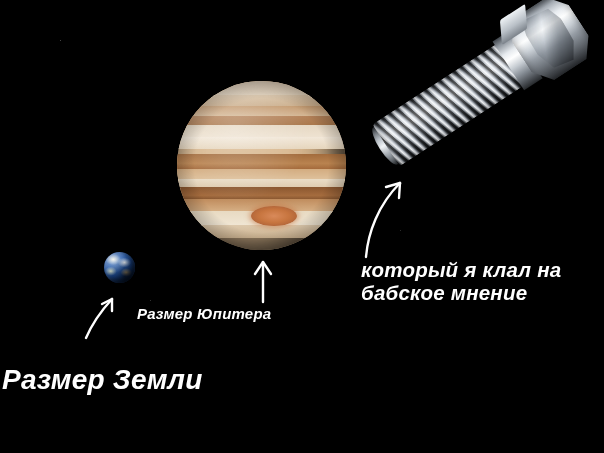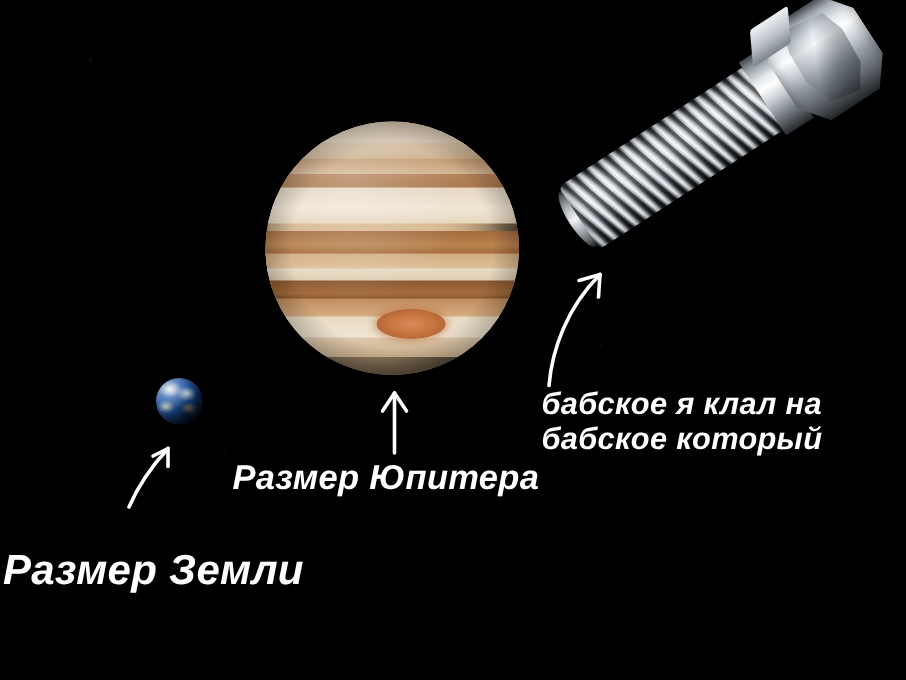--- a/index.html
+++ b/index.html
@@ -26,23 +26,23 @@
     white-space: nowrap;
     letter-spacing: 0.2px;
     line-height: 1.12;
   }
   #caption-earth {
     left: 2px;
     top: 364px;
     font-size: 28px;
   }
   #caption-jupiter {
-    left: 155px;
+    left: 137px;
     top: 306px;
-    font-size: 23px;
+    font-size: 15px;
   }
   #caption-bolt {
     left: 361px;
     top: 259px;
     font-size: 20.5px;
   }
   #caption-bolt .bolt-line { display: block; }
 
   
   .arrow-svg {
@@ -283,17 +283,17 @@
     <path class="arrow-stroke" d="M4,82 C6,58 16,30 38,8"></path>
     <path class="arrow-stroke" d="M38,8 L24,12"></path>
     <path class="arrow-stroke" d="M38,8 L37,23"></path>
   </svg>
 
   <div id="caption-earth" class="caption">Размер Земли</div>
 
   <div id="caption-jupiter" class="caption">Размер Юпитера</div>
 
   <div id="caption-bolt" class="caption">
-    <span class="bolt-line">бабское я клал на</span>
-    <span class="bolt-line">бабское который</span>
+    <span class="bolt-line">который я клал на</span>
+    <span class="bolt-line">бабское мнение</span>
   </div>
 
 </div>
 
 </body></html>

